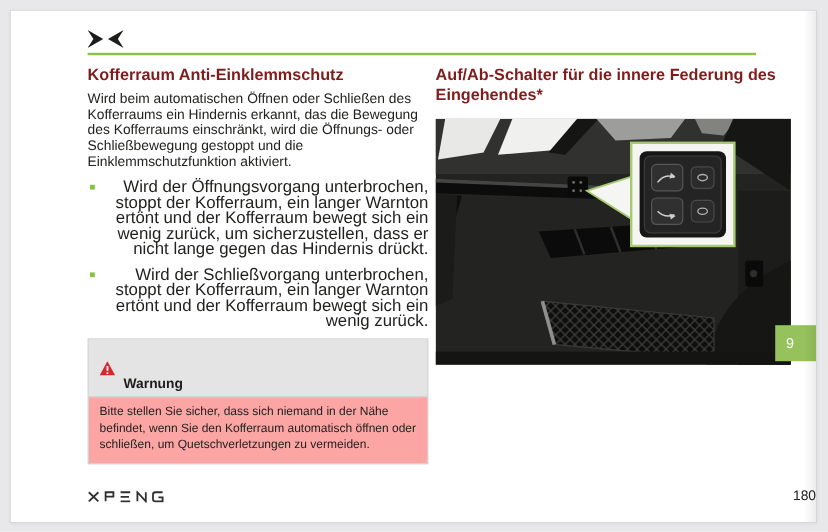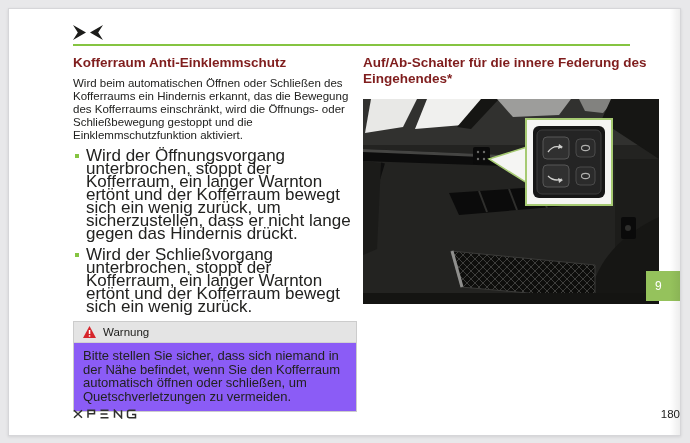--- a/index.html
+++ b/index.html
@@ -14,29 +14,29 @@
   .header h1{margin:0;font-size:17px;font-weight:bold;color:#1c1c1a;letter-spacing:.1px;}
   .x-logo{margin-top:3px;flex:none;}
   .rule{margin:4px 50px 0 64px;border-top:2px solid #85c441;}
   .cols{display:flex;padding:7px 0 0 64px;}
   .col-left{width:284px;flex:none;}
   .col-right{width:298px;flex:none;margin-left:6px;}
   h2{margin:2px 0 6px;font-size:13.5px;line-height:1.22;font-weight:bold;color:#7f1d1d;}
   .body-text{margin:0;font-size:11.5px;line-height:13px;color:#222220;}
   .intro{margin-bottom:7px;}
   ul.bullets{list-style:none;margin:6px 0 7px;padding:0;}
-  ul.bullets li{position:relative;padding-left:13px;font-size:17px;line-height:13px;
-        color:#222220;margin-bottom:8px;}
+  ul.bullets li{position:relative;padding-left:13px;font-size:14px;line-height:13px;
+        color:#222220;margin-bottom:8px;text-align:right;}
   ul.bullets li .dot{position:absolute;left:2px;top:5px;width:3.5px;height:3.5px;
         background:#85c441;}
   .warnbox{border:1px solid #cccccc;margin-top:3px;}
   .warnhead{display:flex;align-items:center;gap:7px;background:#e4e4e4;
         border-bottom:1px solid #d2d2d2;padding:4px 9px;}
-  .warnhead .wtitle{font-size:11.5px;font-weight:normal;color:#1c1c1a;}
-  .warnbody{background:#8b5cf6;padding:6px 9px 8px;font-size:13px;line-height:13.5px;color:#222220;}
+  .warnhead .wtitle{font-size:11.5px;font-weight:bold;color:#1c1c1a;margin-top:27px;}
+  .warnbody{background:#fca5a5;padding:6px 9px 8px;font-size:10px;line-height:13.5px;color:#222220;}
   .photo{width:296px;height:205px;margin:5px 0 9px;}
   .caption{line-height:13.5px;}
   .tab9{position:absolute;right:0;top:262px;width:34px;height:30px;background:#95c25c;
         color:#ffffff;font-size:12px;line-height:30px;padding-left:9px;box-sizing:border-box;}
   .footer{position:absolute;left:0;right:0;bottom:13px;height:14px;}
   .wordmark{position:absolute;left:64px;top:1px;}
   .pagenum{display:block;text-align:right;font-size:11.5px;color:#222220;}
 </style>
 </head>
 <body>

